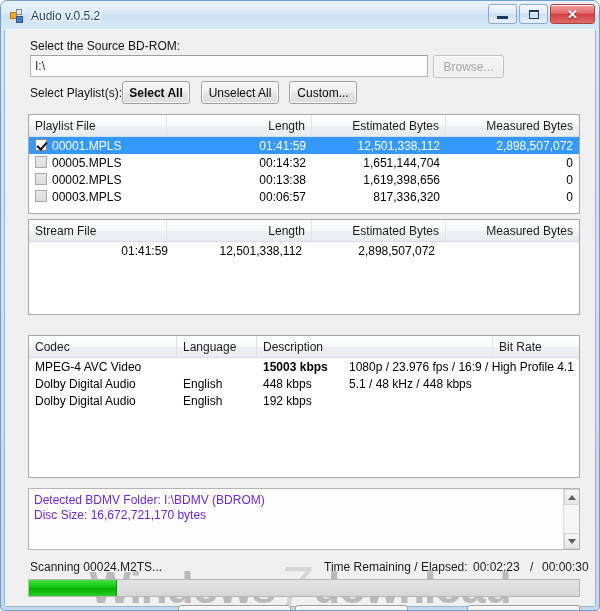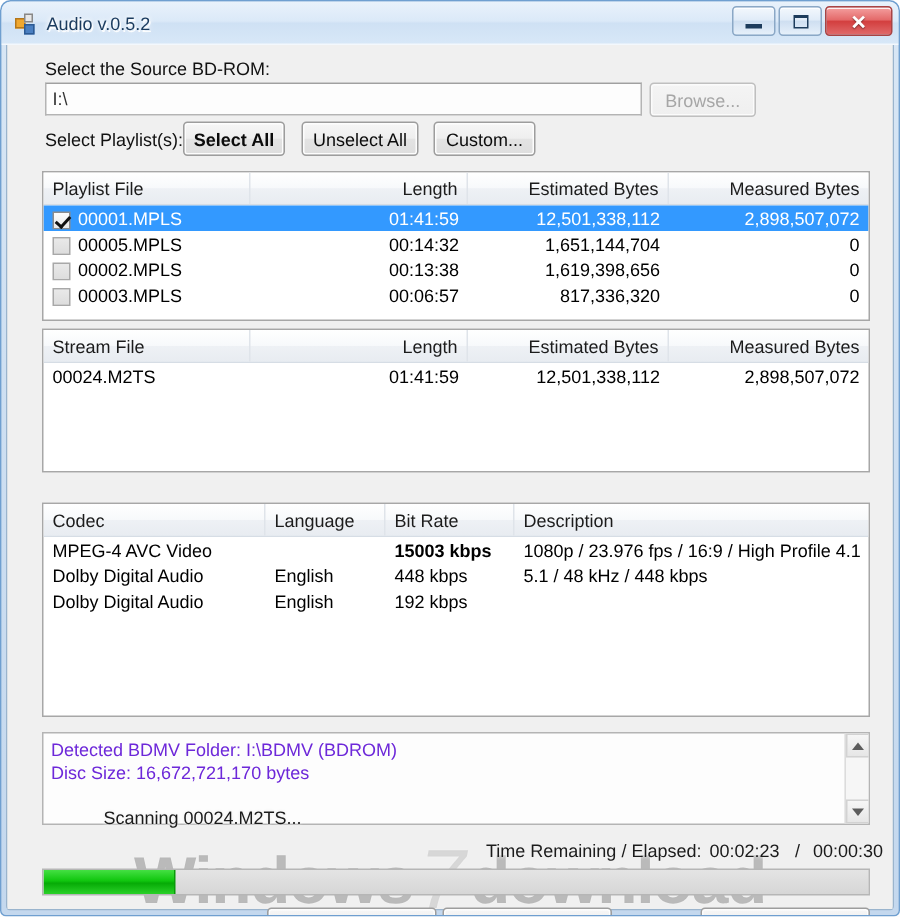--- a/index.html
+++ b/index.html
@@ -138,21 +138,21 @@
   }
   .lv-header .hcell:last-child { border-right: none; }
   .lv-body { position: relative; }
   .lv-row {
     display: flex; height: 17px; align-items: center;
     font-size: 12px; color: #000;
   }
   .lv-row.selected { background: #3399ff; color: #ffffff; }
   .lv-row .cell {
     padding: 0 6px; overflow: hidden; white-space: nowrap;
-    display: flex; align-items: flex-end;
+    display: flex; align-items: flex-start;
   }
   .cell.right { justify-content: flex-end; }
 
   .chk {
     width: 12px; height: 12px; flex: none;
     border: 1px solid #8c8c8c;
     background: linear-gradient(to bottom,#fcfcfc,#eaeaea);
     margin-right: 5px;
     position: relative;
   }
@@ -328,34 +328,33 @@
 
     <div class="listview" style="left:23px; top:189px; width:552px; height:96px;">
       <div class="lv-header">
         <div class="hcell" style="width:138px;">Stream File</div>
         <div class="hcell" style="width:145px; justify-content:flex-end;">Length</div>
         <div class="hcell" style="width:134px; justify-content:flex-end;">Estimated Bytes</div>
         <div class="hcell" style="width:133px; justify-content:flex-end;">Measured Bytes</div>
       </div>
       <div class="lv-body" id="stream-body">
             <div class="lv-row">
-              <div class="cell" style="width: 138px;">00024.M2TS</div>
               <div class="cell right" style="width: 145px;">01:41:59</div>
               <div class="cell right" style="width: 134px;">12,501,338,112</div>
               <div class="cell right" style="width: 133px;">2,898,507,072</div>
             </div>
           </div>
     </div>
 
     <div class="listview" style="left:23px; top:305px; width:552px; height:143px;">
       <div class="lv-header">
         <div class="hcell" style="width:148px;">Codec</div>
         <div class="hcell" style="width:80px;">Language</div>
+        <div class="hcell" style="width:236px;">Description</div>
         <div class="hcell" style="width:86px;">Bit Rate</div>
-        <div class="hcell" style="width:236px;">Description</div>
       </div>
       <div class="lv-body" id="codec-body">
             <div class="lv-row">
               <div class="cell" style="width: 148px;">MPEG-4 AVC Video</div>
               <div class="cell" style="width: 80px;"></div>
               <div class="cell" style="width: 86px; font-weight: bold;">15003 kbps</div>
               <div class="cell" style="width: 236px;">1080p / 23.976 fps / 16:9 / High Profile 4.1</div>
             </div>
             <div class="lv-row">
               <div class="cell" style="width: 148px;">Dolby Digital Audio</div>
@@ -386,21 +385,21 @@
         </div>
       </div>
     </div>
 
     <div id="watermark">
       <span>Windows</span>
       <span class="wm-slash">7</span>
       <span>download</span>
     </div>
 
-    <div class="status-text" style="left:25px; top:508px;margin-left:39px;">Scanning 00024.M2TS...</div>
+    <div class="status-text" style="left:25px; top:530px;">Scanning 00024.M2TS...</div>
 
     <div class="status-text" style="left:319px; top:530px;">Time Remaining / Elapsed:</div>
     <div class="status-text" style="left:468px; top:530px;">00:02:23</div>
     <div class="status-text" style="left:525px; top:530px;">/</div>
     <div class="status-text" style="left:537px; top:530px;">00:00:30</div>
 
     <div id="progress" style="left:23px; top:549px; width:552px; height:18px;">
       <div id="progress-fill" style="width: 16%;"></div>
     </div>
 

